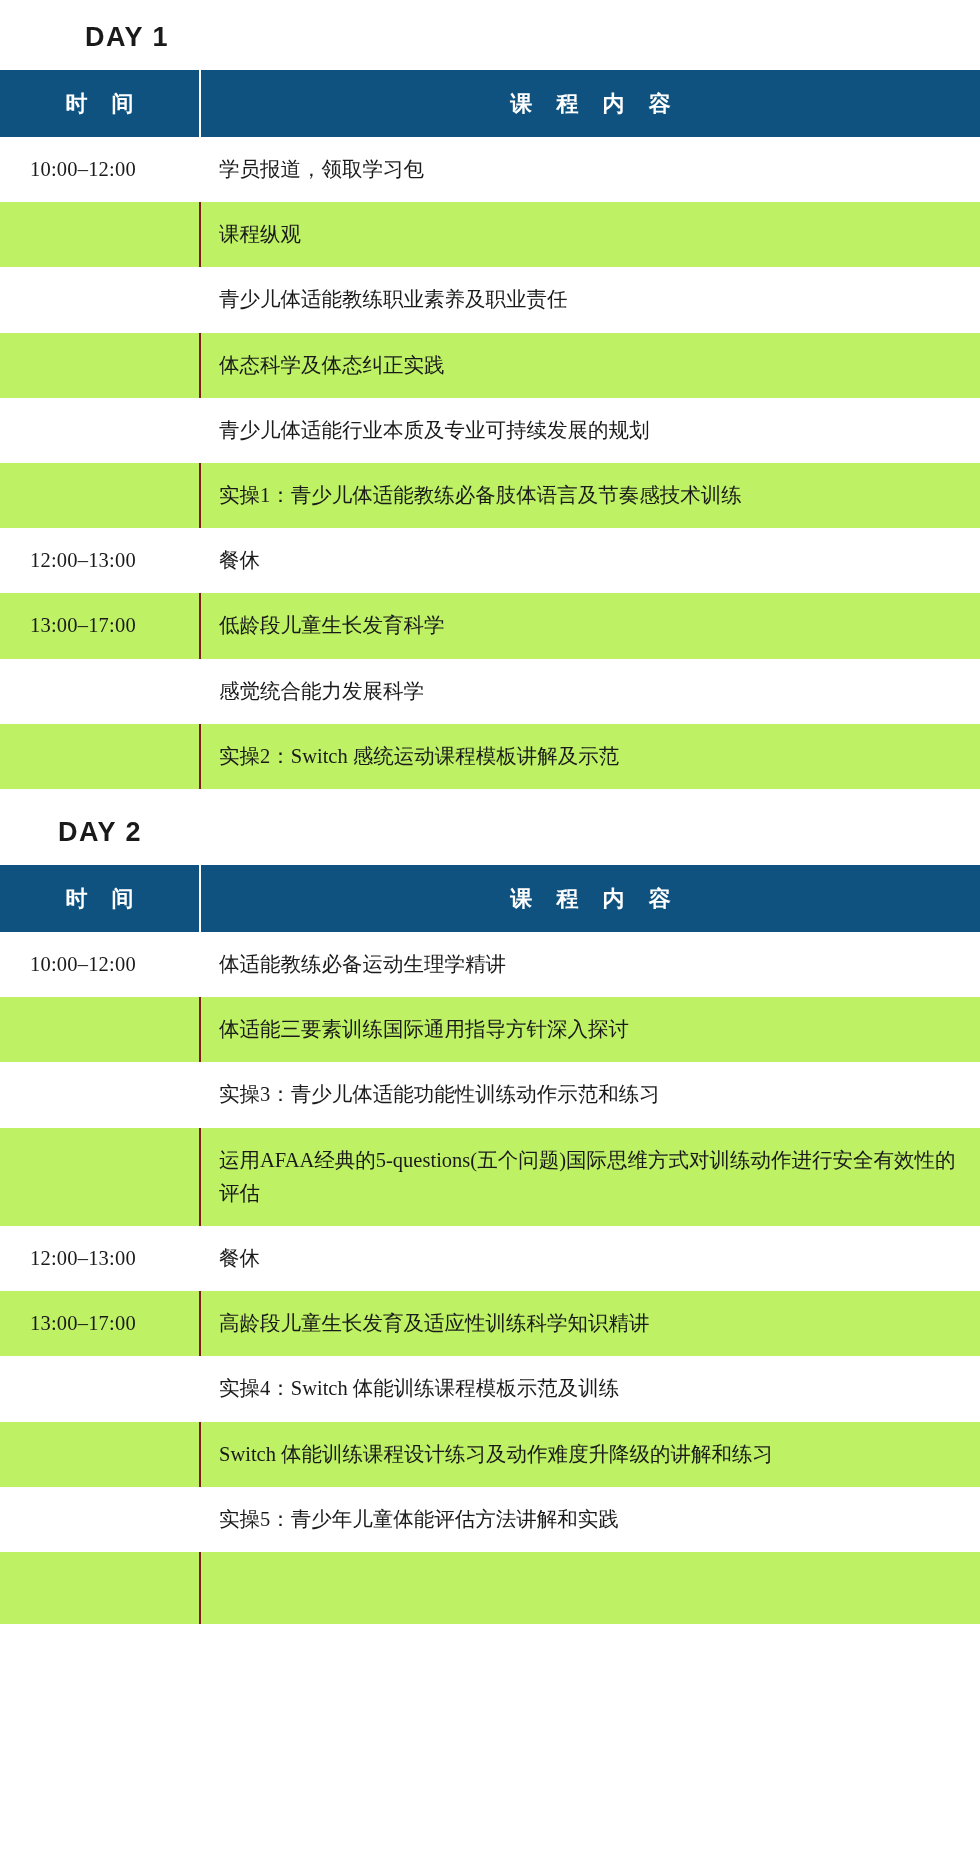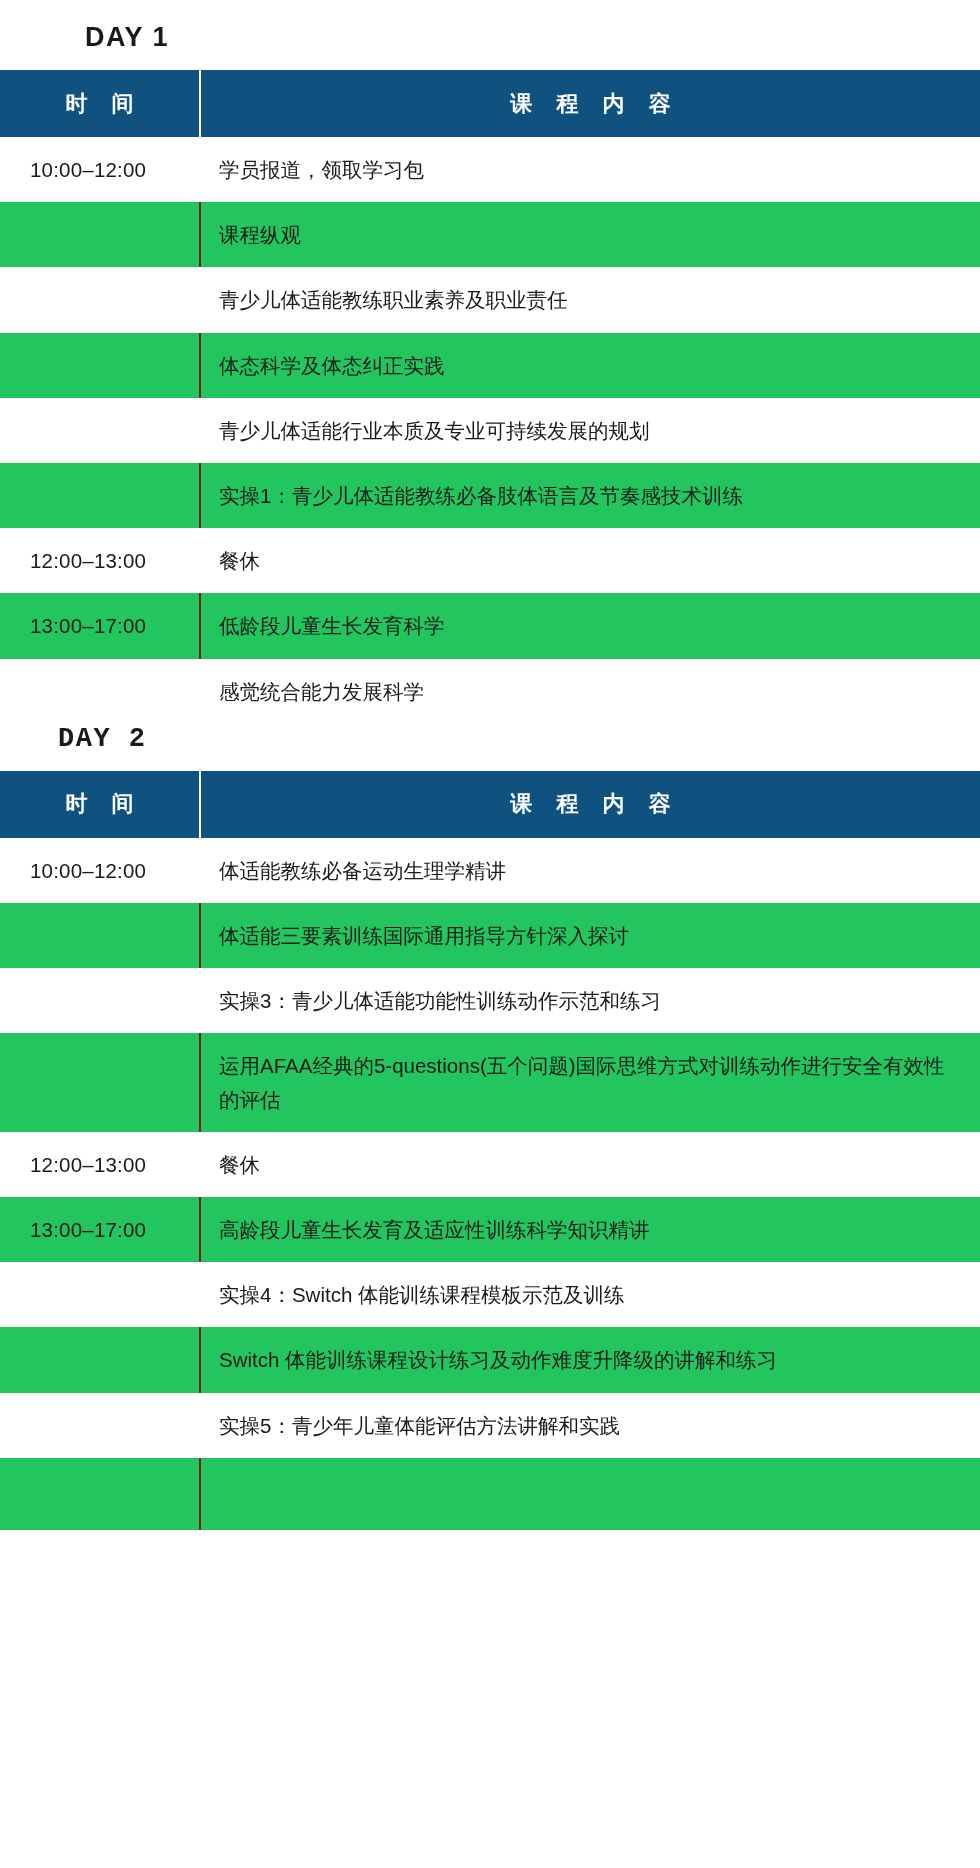--- a/index.html
+++ b/index.html
@@ -21,21 +21,21 @@
 
   
   .day-title {
     font-size: 27px;
     font-weight: bold;
     color: #1a1a1a;
     letter-spacing: 1.5px;
     padding-left: 58px;
   }
   .day1-title { padding-top: 22px; padding-bottom: 17px; margin-left: 27px; }
-  .day2-title { padding-bottom: 17px; font-family: Liberation Mono, monospace; }
+  .day2-title { padding-top: 28px; padding-bottom: 17px; }
 
   
   .sched-table {
     width: 100%;
     border-collapse: collapse;
     table-layout: fixed;
   }
   .sched-table col.c-time { width: 200px; }
   .sched-table col.c-content { width: 780px; }
 
@@ -53,34 +53,35 @@
   .sched-table thead th.th-time {
     border-right: 2px solid #ffffff;
   }
 
   .sched-table tbody td {
     font-size: 20.5px;
     color: #1a1a1a;
     line-height: 1.62;
     vertical-align: middle;
     border-right: 2px solid #ffffff;
+    font-family: Liberation Serif, serif;
   }
   .sched-table tbody td.td-content {
     border-right: none;
     padding: 16px 18px 16px 18px;
   }
   .sched-table tbody td.td-time {
     padding: 16px 10px 16px 30px;
     white-space: nowrap;
     letter-spacing: 0.2px;
   }
 
   
   tr.row-white  > td { background: #ffffff; }
-  tr.row-gray   > td { background: #22c55e; }
+  tr.row-gray   > td { background: #bef264; }
 
   
   tr.row-gray > td.td-time { border-right: 2px solid #7f1d1d; }
   tr.row-white > td.td-time { border-right: 2px solid #ffffff; }
 
   .row-empty td { height: 72px; }
 
   .two-line { line-height: 1.62; }
 </style>
 </head>
@@ -131,20 +132,24 @@
         <td class="td-content">餐休</td>
       </tr>
       <tr class="row-gray">
         <td class="td-time">13:00–17:00</td>
         <td class="td-content">低龄段儿童生长发育科学</td>
       </tr>
       <tr class="row-white">
         <td class="td-time"></td>
         <td class="td-content">感觉统合能力发展科学</td>
       </tr>
+      <tr class="row-gray">
+        <td class="td-time"></td>
+        <td class="td-content">实操2：Switch 感统运动课程模板讲解及示范</td>
+      </tr>
     </tbody>
   </table>
 
   <div class="day-title day2-title">DAY 2</div>
 
   <table class="sched-table">
     <colgroup>
         <col class="c-time">
         <col class="c-content">
       </colgroup>

